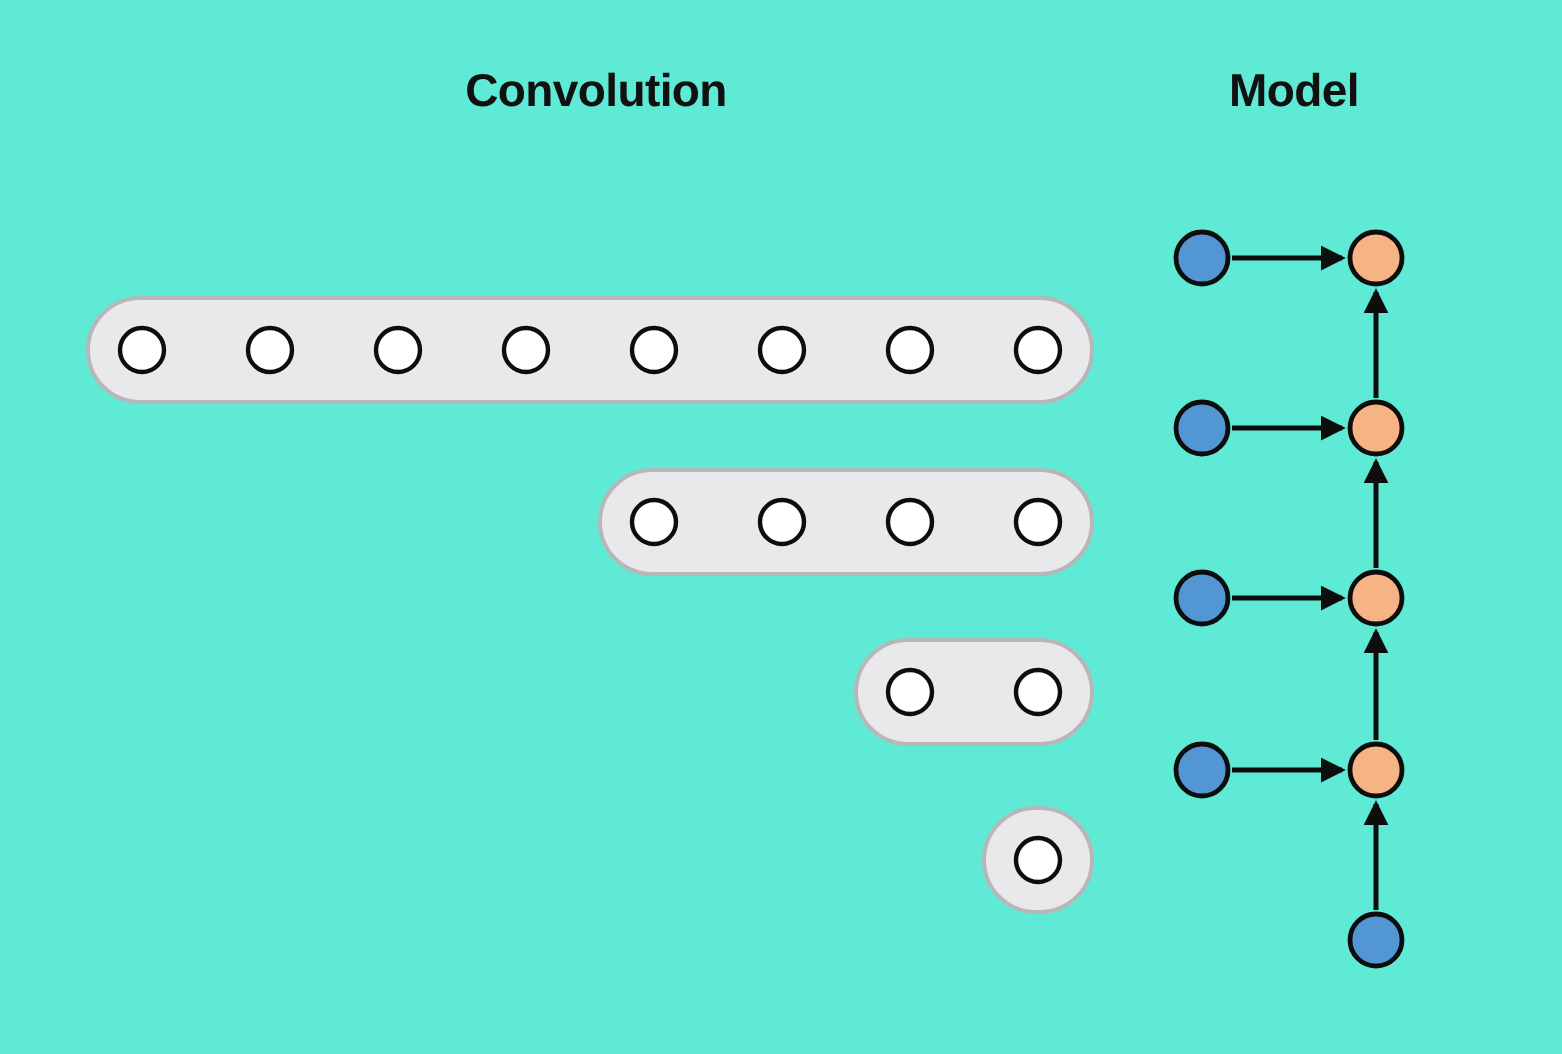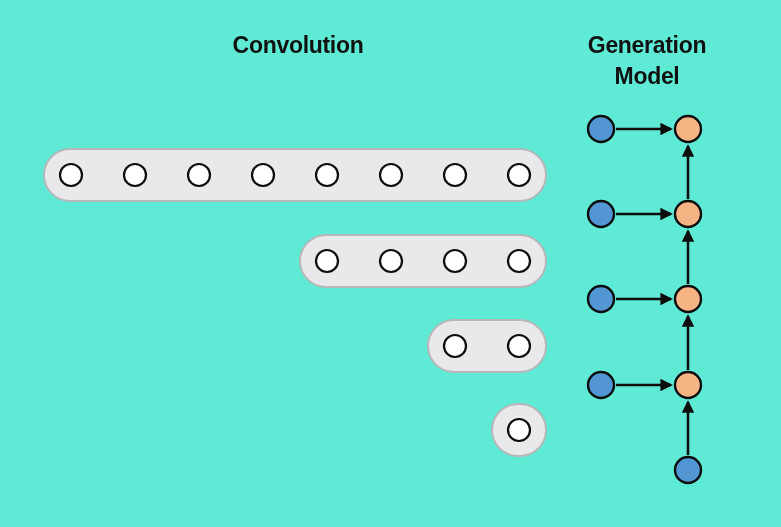--- a/index.html
+++ b/index.html
@@ -29,21 +29,20 @@
 </head>
 <body>
 
 <div class="figure">
 
   <div class="title" style="left:298px">
     <span>Convolution</span>
   </div>
 
   <div class="title" style="left:647px">
-    <span>Generation</span>
     <span>Model</span>
   </div>
 
   <svg width="781" height="527" viewBox="0 0 781 527" xmlns="http://www.w3.org/2000/svg">
     <defs>
       <marker id="arrowhead" viewBox="0 0 10 10" refX="8.5" refY="5" markerWidth="5" markerHeight="5" orient="auto-start-reverse">
         <path id="arrowhead-path" d="M0,0 L10,5 L0,10 z" fill="#0d0d0d"></path>
       </marker>
     </defs>
     <g id="g-pills">

